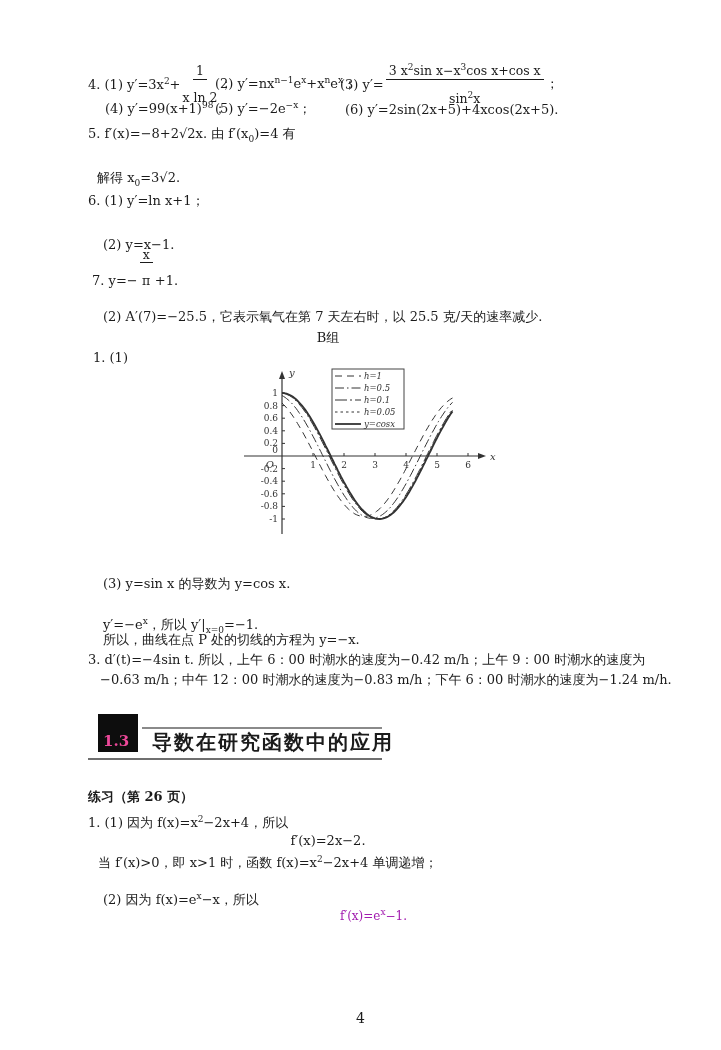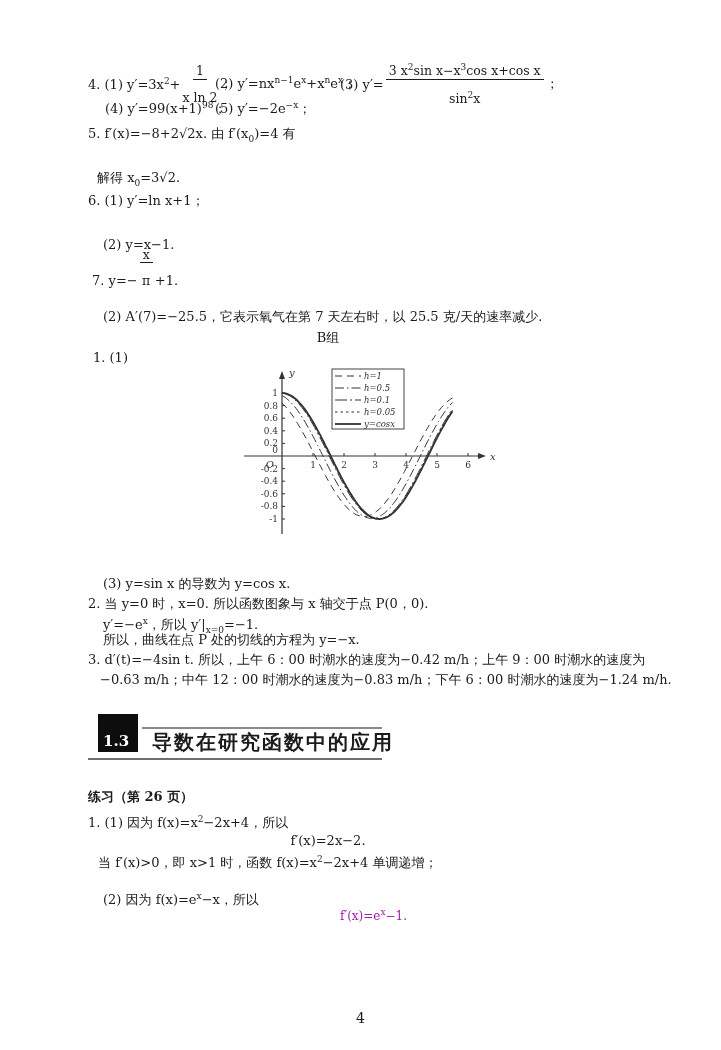--- a/index.html
+++ b/index.html
@@ -12,21 +12,21 @@
   .row{position:absolute;width:600px;}
   .mrow{position:absolute;display:flex;align-items:center;height:100%;white-space:nowrap;}
   .flexline{position:absolute;display:flex;align-items:flex-end;white-space:nowrap;}
   .frac{display:inline-flex;flex-direction:column;align-items:center;vertical-align:middle;line-height:1.1;font-size:12.5px;margin:0 2px;}
   .frac .num{border-bottom:1px solid #1b1b1b;padding:0 3px 1px 3px;}
   .frac .den{padding-top:1px;margin-top:10px;}
   .center-box{position:absolute;left:88px;width:480px;text-align:center;white-space:nowrap;}
   .faint{color:#a21caf;}
   sup{font-size:9px;}
   sub{font-size:9px;}
-  .sec-box{position:absolute;left:98px;top:714px;width:40px;height:38px;background:#0d0d0d;color:#ffffff;
+  .sec-box{position:absolute;left:98px;top:714px;width:40px;height:38px;background:#0d0d0d;color:#ec4899;
     display:flex;align-items:flex-end;padding:0 0 2px 5px;box-sizing:border-box;font-weight:bold;font-size:15px;}
   .sec-rule-top{position:absolute;left:142px;top:727px;width:240px;height:2px;background:#8a8a8a;}
   .sec-rule-bot{position:absolute;left:88px;top:758px;width:294px;height:2px;background:#6f6f6f;}
   .sec-title{position:absolute;left:152px;top:729px;font-size:20px;font-weight:bold;letter-spacing:2px;white-space:nowrap;}
   .bold{font-weight:bold;}
   .pagenum{position:absolute;left:0;top:1010px;width:721px;text-align:center;font-size:14px;}
   svg text{font-family:"DejaVu Serif","Liberation Serif",serif;}
 </style>
 </head>
 <body>
@@ -54,20 +54,23 @@
       <span>；</span>
     </span>
   </div>
 
   <div class="row" style="left:88px;top:100px;height:18px;">
     <span class="mrow" style="left:17px;text-align:right;">
         <span>(4) y′=99(x+1)<sup>98</sup>；</span>
       </span>
     <span class="mrow" style="left:127px;">
         <span>(5) y′=−2e<sup>−x</sup>；</span>
+      </span>
+    <span class="mrow" style="left:257px;">
+        <span>(6) y′=2sin(2x+5)+4xcos(2x+5).</span>
       </span>
   </div>
 
   <div class="ln" style="left:88px;top:126px;">5. f′(x)=−8+2√2x. 由 f′(x<sub>0</sub>)=4 有</div>
   <div class="ln" style="left:97px;top:170px;">解得 x<sub>0</sub>=3√2.</div>
 
   <div class="ln" style="left:88px;top:193px;">6. (1) y′=ln x+1；</div>
   <div class="ln" style="left:103px;top:237px;">(2) y=x−1.</div>
 
   <div class="flexline" style="left:92px;top:254px;height:34px;">
@@ -139,21 +142,20 @@
       <line x1="97" y1="38" x2="123" y2="38" stroke="#333333" stroke-width="1" stroke-dasharray="12,3,2,3"></line>
       <text x="126" y="41" font-size="8.5" font-style="italic" fill="#333333">h=0.1</text>
       <line x1="97" y1="50" x2="123" y2="50" stroke="#333333" stroke-width="1" stroke-dasharray="2.5,3"></line>
       <text x="126" y="53" font-size="8.5" font-style="italic" fill="#333333">h=0.05</text>
       <line x1="97" y1="62" x2="123" y2="62" stroke="#333333" stroke-width="1.8"></line>
       <text x="126" y="65" font-size="8.5" font-style="italic" fill="#333333">y=cosx</text>
     </svg>
 
 
   <div class="ln" style="left:103px;top:576px;">(3) y=sin x 的导数为 y=cos x.</div>
-  <div class="ln" style="left:88px;top:596px;">2. 当 y=0 时，x=0. 所以函数图象与 x 轴交于点 P(0，0).</div>
   <div class="ln" style="left:103px;top:614px;">y′=−e<sup>x</sup>，所以 y′|<sub>x=0</sub>=−1.</div>
   <div class="ln" style="left:103px;top:632px;">所以，曲线在点 P 处的切线的方程为 y=−x.</div>
   <div class="ln" style="left:88px;top:652px;">3. d′(t)=−4sin t. 所以，上午 6：00 时潮水的速度为−0.42 m/h；上午 9：00 时潮水的速度为</div>
   <div class="ln" style="left:100px;top:672px;">−0.63 m/h；中午 12：00 时潮水的速度为−0.83 m/h；下午 6：00 时潮水的速度为−1.24 m/h.</div>
 
   <div class="sec-box">
     <span>1.3</span>
   </div>
   <div class="sec-rule-top"></div>
   <div class="sec-title">导数在研究函数中的应用</div>

